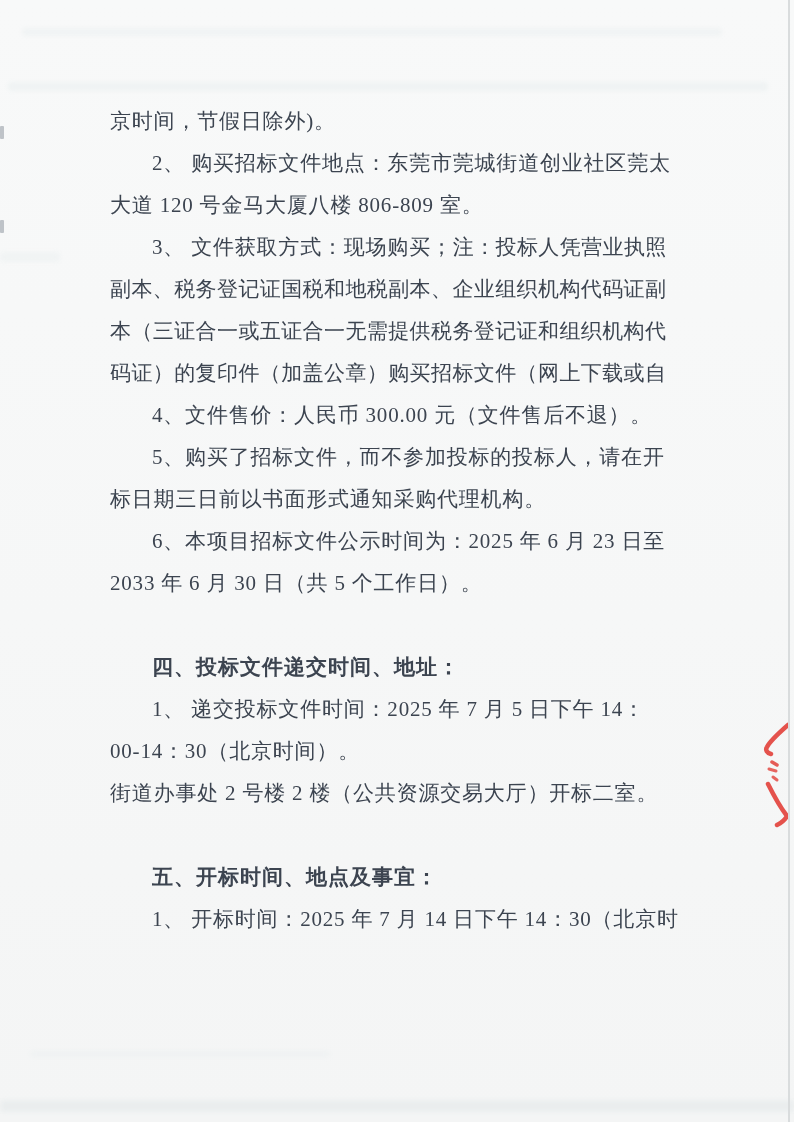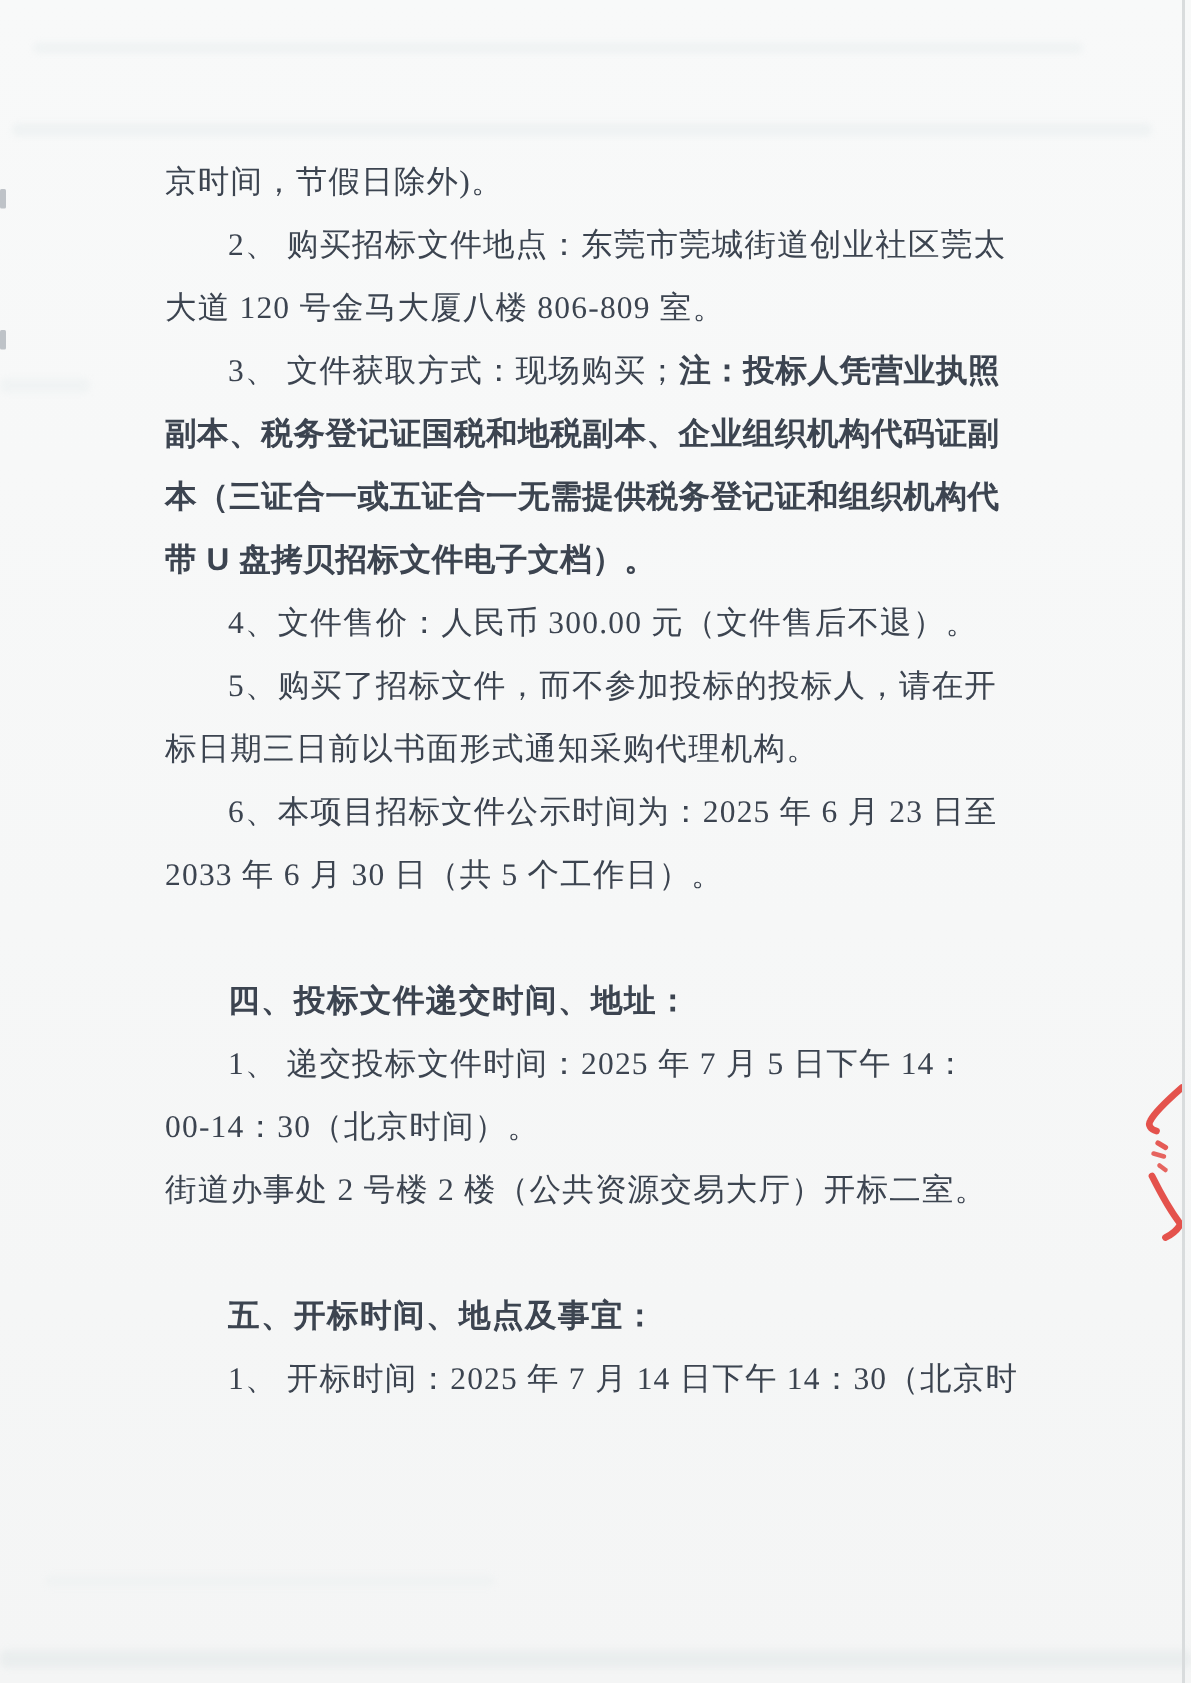--- a/index.html
+++ b/index.html
@@ -46,21 +46,21 @@
   }
   .line {
     height: 42px; line-height: 42px;
     white-space: nowrap;
     letter-spacing: 0.8px;
   }
   .line.indent { padding-left: 42px; }
   .line.spacer { height: 42px; }
   .seg { font-weight: normal; }
   .seg.bold {
-    font-weight: bold;
+    font-weight: normal;
     font-family: "Liberation Sans", sans-serif;
     letter-spacing: 0.4px;
   }
   .line.heading .seg {
     font-weight: bold;
     font-family: Liberation Serif, serif;
     letter-spacing: 1px;
   }
   
   .red-mark {
@@ -82,21 +82,21 @@
   <div class="edge-tick t2"></div>
   <div class="scan-edge"></div>
 
   <div class="doc">
       <div class="line body"><span class="seg">京时间，节假日除外)。</span></div>
       <div class="line body indent"><span class="seg">2、 购买招标文件地点：东莞市莞城街道创业社区莞太</span></div>
       <div class="line body"><span class="seg">大道 120 号金马大厦八楼 806-809 室。</span></div>
       <div class="line body indent"><span class="seg">3、 文件获取方式：现场购买；</span><span class="seg bold">注：投标人凭营业执照</span></div>
       <div class="line body"><span class="seg bold">副本、税务登记证国税和地税副本、企业组织机构代码证副</span></div>
       <div class="line body"><span class="seg bold">本（三证合一或五证合一无需提供税务登记证和组织机构代</span></div>
-      <div class="line body"><span class="seg bold">带 U 盘拷贝招标文件电子文档）。</span></div>
+      <div class="line body"><span class="seg bold">码证）的复印件（加盖公章）购买招标文件（网上下载或自</span></div>
       <div class="line body indent"><span class="seg">4、文件售价：人民币 300.00 元（文件售后不退）。</span></div>
       <div class="line body indent"><span class="seg">5、购买了招标文件，而不参加投标的投标人，请在开</span></div>
       <div class="line body"><span class="seg">标日期三日前以书面形式通知采购代理机构。</span></div>
       <div class="line body indent"><span class="seg">6、本项目招标文件公示时间为：2025 年 6 月 23 日至</span></div>
       <div class="line body"><span class="seg">2033 年 6 月 30 日（共 5 个工作日）。</span></div>
       <div class="line spacer"></div>
       <div class="line heading indent"><span class="seg bold">四、投标文件递交时间、地址：</span></div>
       <div class="line body indent"><span class="seg">1、 递交投标文件时间：2025 年 7 月 5 日下午 14：</span></div>
       <div class="line body"><span class="seg">00-14：30（北京时间）。</span></div>
       <div class="line body"><span class="seg">街道办事处 2 号楼 2 楼（公共资源交易大厅）开标二室。</span></div>

